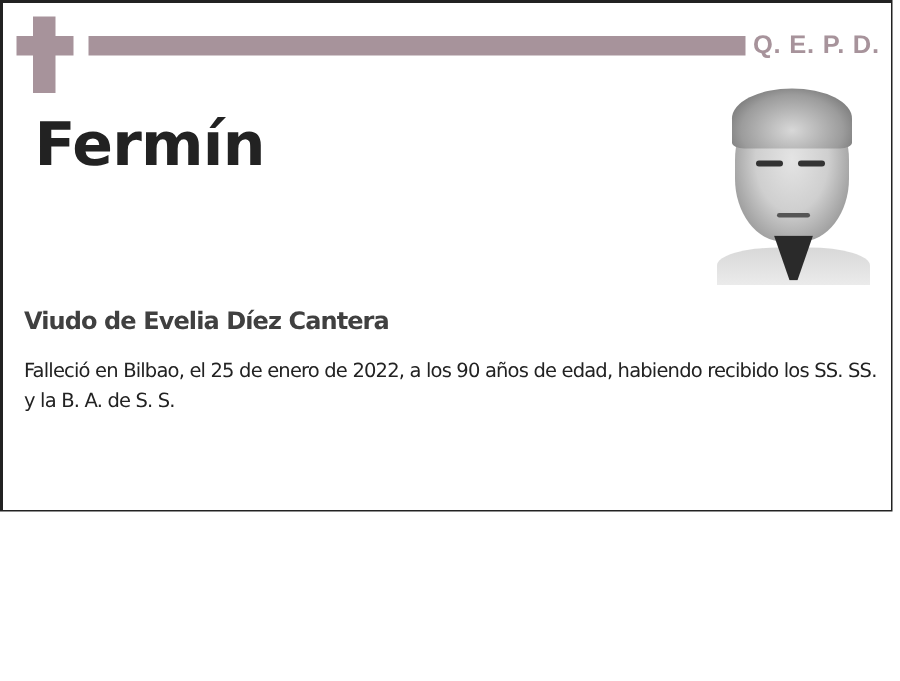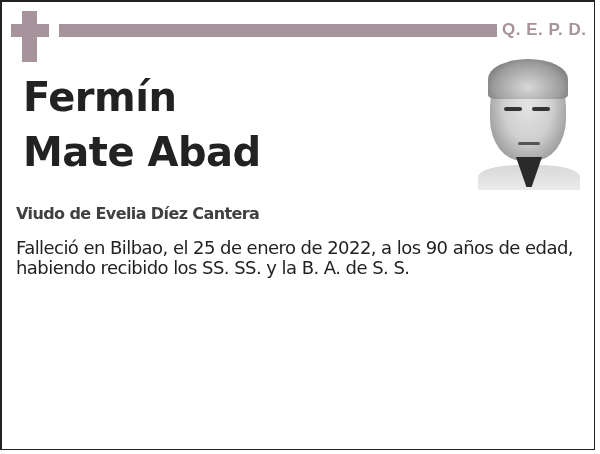--- a/index.html
+++ b/index.html
@@ -1,18 +1,18 @@
 <!DOCTYPE html>
 <html><head>
   <meta charset="utf-8">
   <style>
     html, body { margin: 0; padding: 0; background: #ffffff; }
     body { width: 600px; height: 454px; position: relative; overflow: hidden; }
     .card {
-      position: absolute; left: 0; top: 0; width: 595px; height: 450px;
+      position: absolute; left: 0; top: 0; width: 595px; height: 341px;
       border: 1px solid #222; border-top: 2px solid #222; border-left: 2px solid #222;
       box-sizing: border-box; background: #fff;
       font-family: "Liberation Sans", sans-serif; color: #222;
     }
     .cross-v { position: absolute; left: 20px; top: 9px; width: 15px; height: 51px; background: #a7939b; }
     .cross-h { position: absolute; left: 9px; top: 22px; width: 38px; height: 13px; background: #a7939b; }
     .rule { position: absolute; left: 57px; top: 22px; width: 438px; height: 13px; background: #a7939b; }
     .qepd {
       position: absolute; left: 500px; top: 18px;
       font-family: "Liberation Sans", sans-serif; font-weight: bold; font-size: 17px;
@@ -46,38 +46,37 @@
     .photo .brow1, .photo .brow2 { position: absolute; top: 50px; width: 18px; height: 4px; background: #333; border-radius: 2px; }
     .photo .brow1 { left: 26px; } .photo .brow2 { left: 54px; }
     .photo .mouth { position: absolute; left: 40px; top: 85px; width: 22px; height: 3px; background: #555; border-radius: 2px; }
     .photo .shoulders {
       position: absolute; left: 0; top: 108px; width: 102px; height: 30px;
       background: linear-gradient(#d8d8d8, #efefef); border-radius: 40% 40% 0 0;
     }
     .photo .collar { position: absolute; left: 38px; top: 100px; width: 26px; height: 30px; background: #2a2a2a; clip-path: polygon(0 0, 100% 0, 60% 100%, 40% 100%); }
     .body {
       position: absolute; left: 14px; top: 236px; width: 570px;
-      font-family: "DejaVu Sans", sans-serif; font-size: 18px; line-height: 20px; color: #222;
+      font-family: "DejaVu Sans", sans-serif; font-size: 13px; line-height: 20px; color: #222;
       letter-spacing: -0.55px;
     }
     .body p { margin: 0 0 6px 0; }
     .body p.bold { font-weight: bold; letter-spacing: -0.7px; }
   </style>
 </head>
 <body>
 
 <div class="card">
   <div class="cross-v"></div>
   <div class="cross-h"></div>
   <div class="rule"></div>
   <div class="qepd">Q. E. P. D.</div>
 
   <div class="name">
     <div>Fermín</div>
-    <div>Mate Abad</div>
   </div>
 
   <div class="widow">Viudo de Evelia Díez Cantera</div>
 
   <div class="photo">
     <div class="shoulders"></div>
     <div class="head"></div>
     <div class="hair"></div>
     <div class="brow1"></div>
     <div class="brow2"></div>

